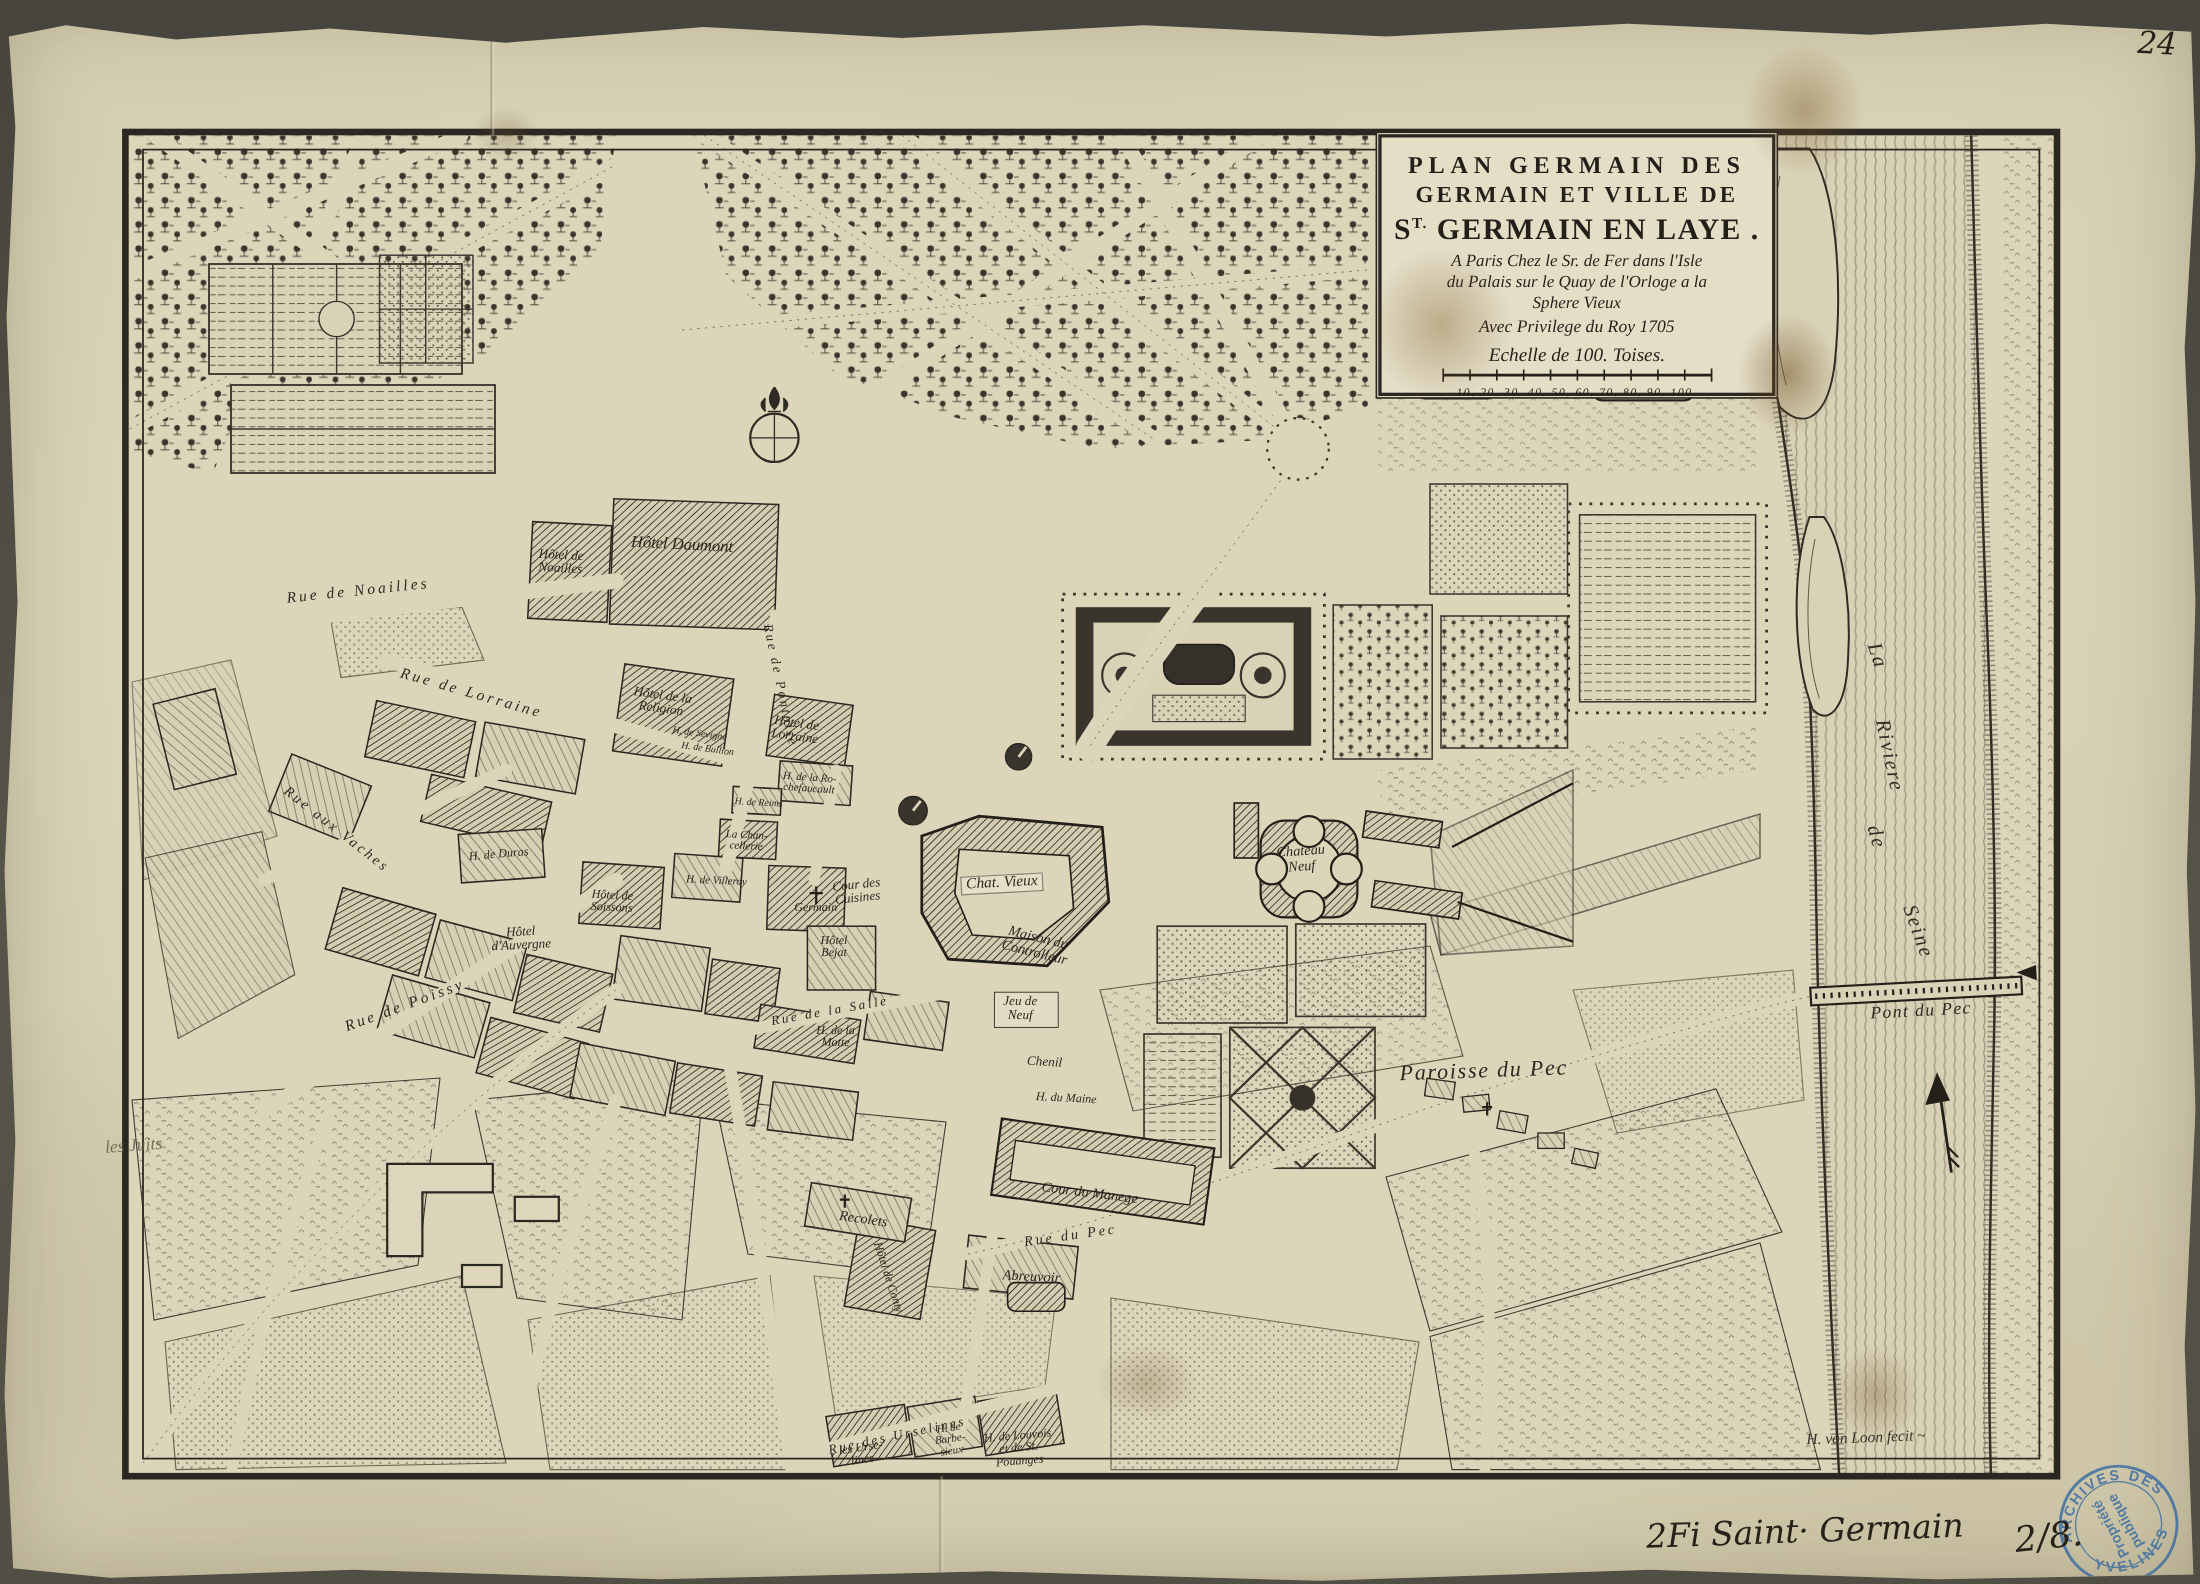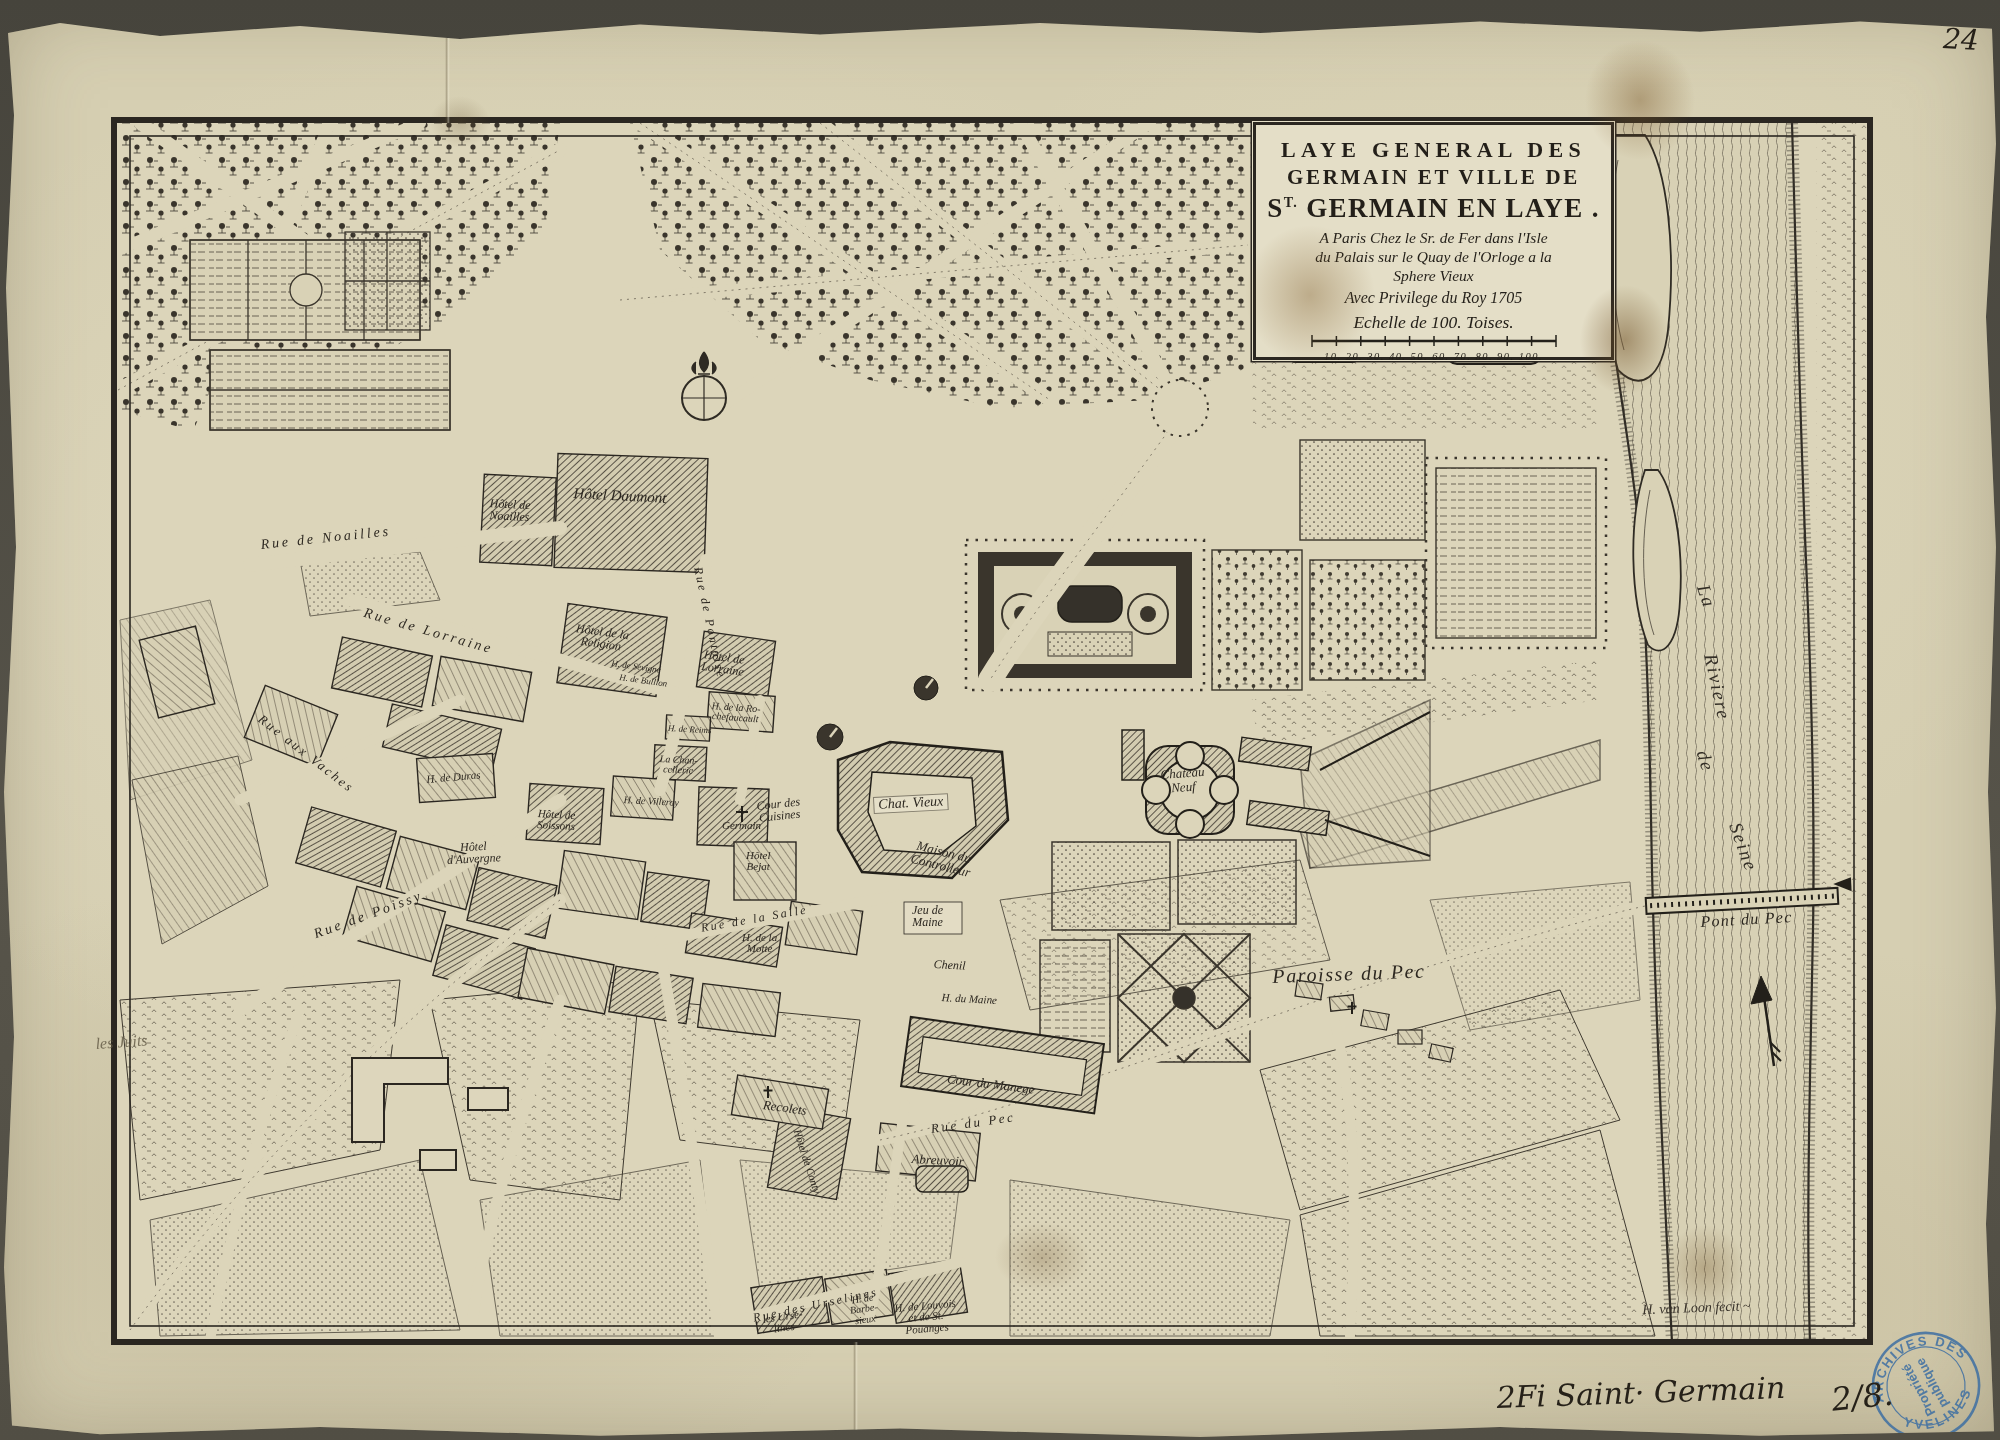--- a/index.html
+++ b/index.html
@@ -353,21 +353,21 @@
 
       <g stroke="#23201a">
         <rect x="1288" y="346" width="72" height="16" rx="8" fill="#d9d2b6" stroke-width="2.2"></rect>
         <line x1="1296" y1="354" x2="1352" y2="354" stroke-width="1"></line>
         <rect x="1448" y="346" width="92" height="18" rx="9" fill="#d9d2b6" stroke-width="2.2"></rect>
         <line x1="1458" y1="355" x2="1530" y2="355" stroke-width="1"></line>
       </g>
     </svg>
 
     <div class="cartouche">
-      <div class="c-l1">LAYE GENERAL DES</div>
+      <div class="c-l1">PLAN GERMAIN DES</div>
       <div class="c-l2">GERMAIN ET VILLE DE</div>
       <div class="c-l3"><span>S</span><sup>T.</sup><span> GERMAIN EN LAYE .</span></div>
       <div class="c-a c-a1">A Paris Chez le Sr. de Fer dans l'Isle</div>
       <div class="c-a">du Palais sur le Quay de l'Orloge a la</div>
       <div class="c-a">Sphere Vieux</div>
       <div class="c-a4">Avec Privilege du Roy 1705</div>
       <div class="c-sc">Echelle de 100. Toises.</div>
       <svg width="260" height="16">
         <line x1="8" y1="8" x2="252" y2="8" stroke="#23201a" stroke-width="2.5"></line>
         <g stroke="#23201a" stroke-width="1.5">
@@ -422,21 +422,21 @@
         <div class="mlabel ht" style="left: 742px; top: 932px; font-size: 11px;">H. de la
 Motte</div>
         <div class="mlabel ht" style="left: 916px; top: 838px; font-size: 13px; transform: rotate(14deg);">Maison du
 Controlleur</div>
         <div class="mlabel ht pl" style="left: 874px; top: 798px; font-size: 14px; transform: rotate(-3deg);">Chat. Vieux</div>
         <div class="mlabel ht" style="left: 756px; top: 800px; font-size: 12px; transform: rotate(-6deg);">Cour des
 Cuisines</div>
         <div class="mlabel ht" style="left: 1160px; top: 768px; font-size: 13px; transform: rotate(-4deg);">Chateau
 Neuf</div>
         <div class="mlabel ht" style="left: 912px; top: 904px; font-size: 12px;">Jeu de
-Maine</div>
+Neuf</div>
         <div class="mlabel ht" style="left: 934px; top: 958px; font-size: 12px; transform: rotate(3deg);">Chenil</div>
         <div class="mlabel ht" style="left: 942px; top: 992px; font-size: 11px; transform: rotate(3deg);">H. du Maine</div>
         <div class="mlabel ht" style="left: 948px; top: 1072px; font-size: 13px; transform: rotate(7deg);">Cour du Manege</div>
         <div class="mlabel ht" style="left: 764px; top: 1098px; font-size: 13px; transform: rotate(8deg);">Recolets</div>
         <div class="mlabel ht" style="left: 912px; top: 1152px; font-size: 13px; transform: rotate(3deg);">Abreuvoir</div>
         <div class="mlabel ht" style="left: 802px; top: 1128px; font-size: 11px; transform: rotate(72deg);">Hôtel de Conty</div>
         <div class="mlabel ht" style="left: 762px; top: 1314px; font-size: 11px; transform: rotate(-8deg);">les Urse-
 lines</div>
         <div class="mlabel ht" style="left: 848px; top: 1296px; font-size: 10px; transform: rotate(-8deg);">H. de
 Barbe-

